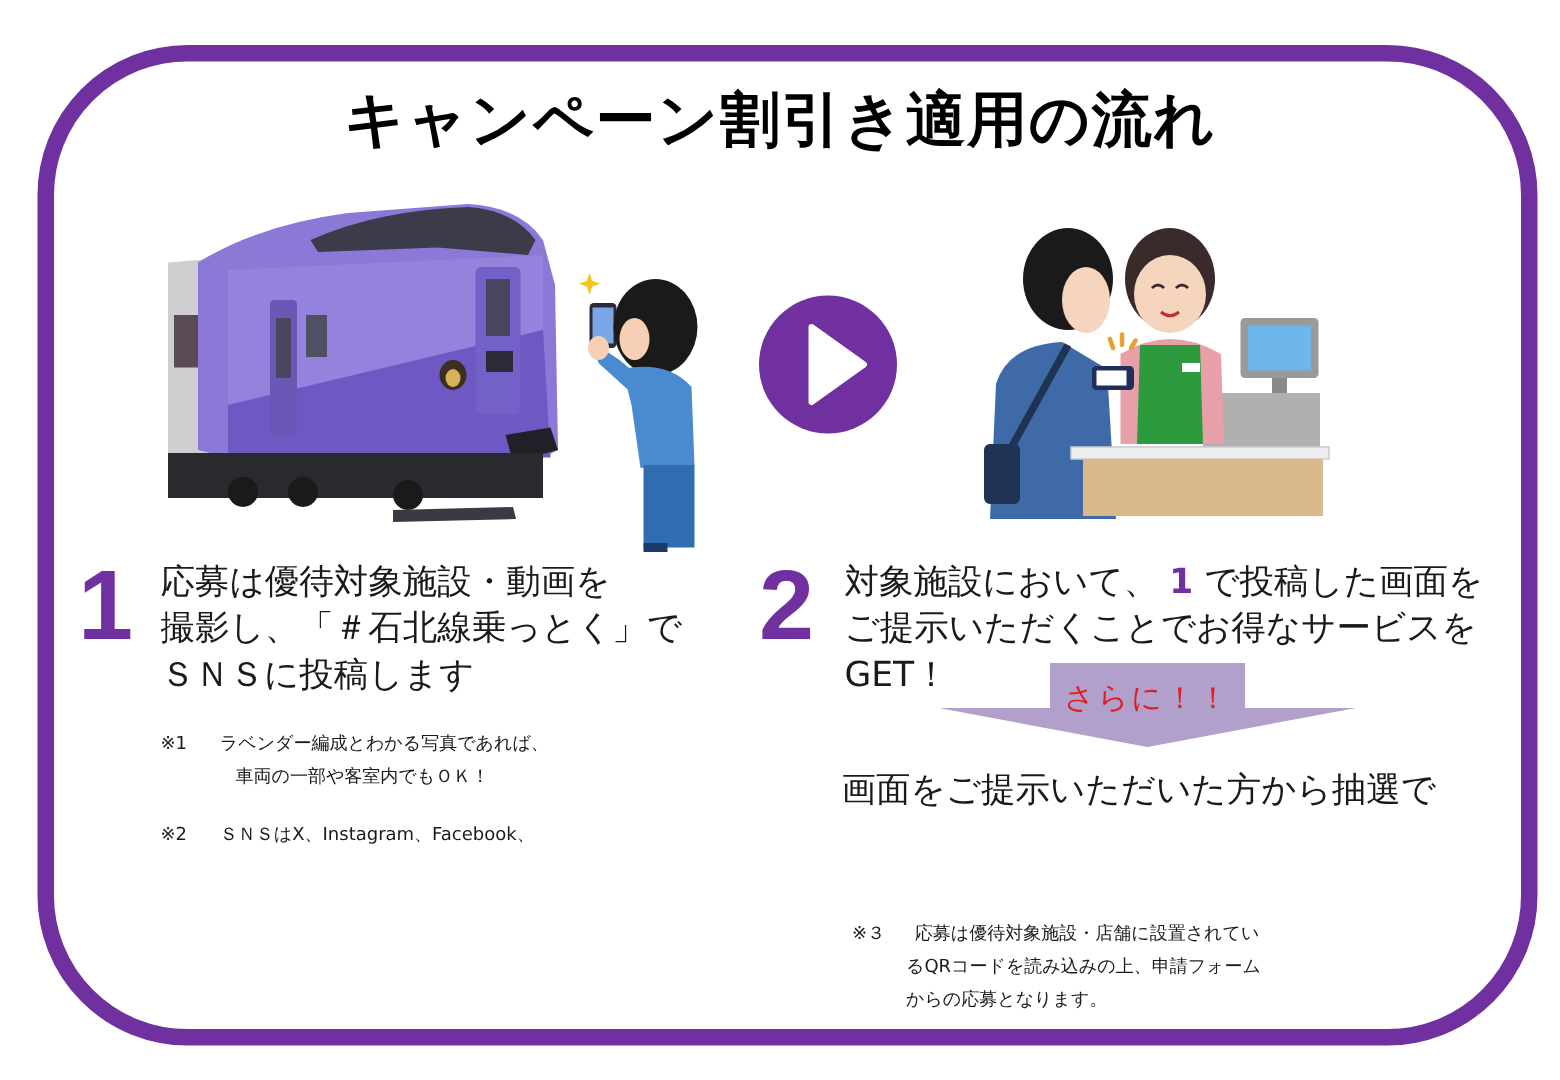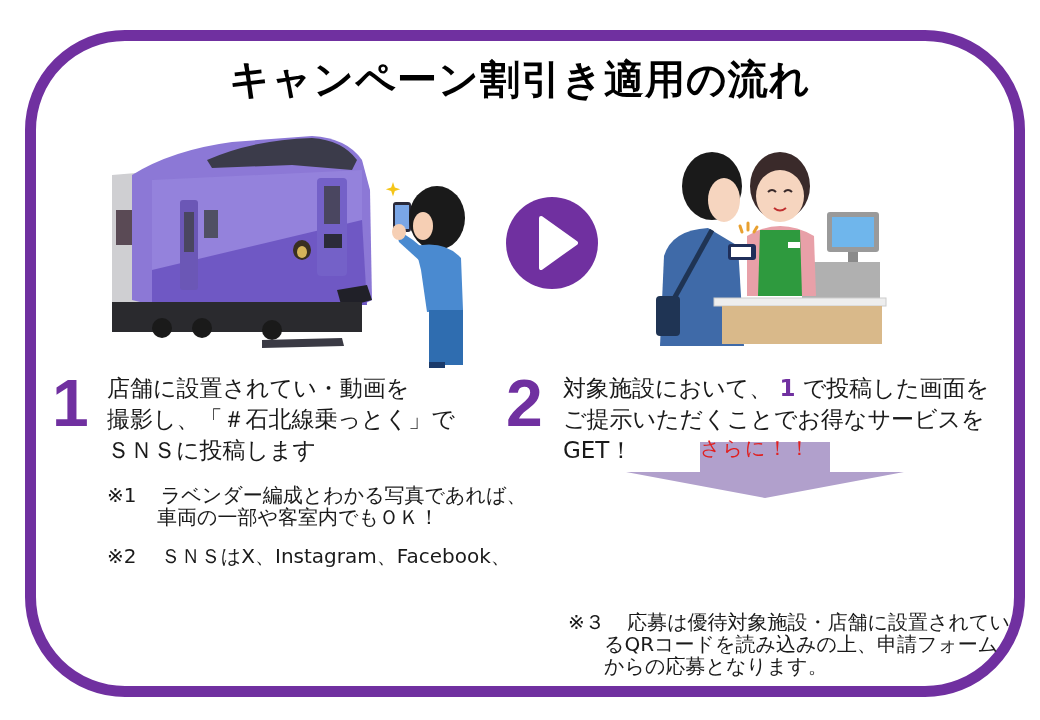--- a/index.html
+++ b/index.html
@@ -19,27 +19,27 @@
   .step-num {
     position: absolute; font-family: "Liberation Sans", sans-serif; font-weight: bold;
     font-size: 66px; line-height: 1; color: #7030A0;
   }
   .step-text {
     position: absolute; font-size: 23px; line-height: 31px; color: #1a1a1a;
     white-space: nowrap;
   }
   .step-text .hl { color: #7030A0; font-weight: bold; }
   .note {
-    position: absolute; font-size: 20px; line-height: 22px; color: #1a1a1a; white-space: nowrap;
+    position: absolute; font-size: 12px; line-height: 22px; color: #1a1a1a; white-space: nowrap;
   }
   .note .indent { display: block; padding-left: 46px; }
 
   .arrow-down { position: absolute; left: 626px; top: 442px; width: 278px; height: 56px; }
   .arrow-label {
-    position: absolute; left: 700px; top: 435px; width: 130px; text-align: left;
+    position: absolute; left: 700px; top: 452px; width: 130px; text-align: center;
     font-size: 20px; color: #E02020; letter-spacing: 2px;
   }
   .bonus {
     position: absolute; left: 561px; top: 512px; font-size: 23px; line-height: 30px; white-space: nowrap;
   }
   .bonus .red { color: #E02020; }
 
   .play { position: absolute; left: 505px; top: 196px; width: 94px; height: 94px; }
   .illus { position: absolute; }
 </style>
@@ -130,21 +130,21 @@
   <rect x="76" y="98" width="28" height="16" rx="3" fill="#1f2f5a"></rect>
   <rect x="79" y="101" width="20" height="10" fill="#ffffff"></rect>
   <path d="M90 86 l-2 -6 M96 84 l0 -7 M102 86 l3 -5" stroke="#e8a030" stroke-width="3" stroke-linecap="round"></path>
 
   <rect x="62" y="152" width="172" height="8" fill="#eeeeee" stroke="#cccccc"></rect>
   <rect x="70" y="160" width="160" height="38" fill="#d9b98a"></rect>
 </svg>
 
 <div class="step-num" style="left:52px; top:370px;">1</div>
 <div class="step-text" style="left:107px; top:373px;">
-  <div>店舗に設置されてい・動画を</div>
+  <div>応募は優待対象施設・動画を</div>
   <div>撮影し、「＃石北線乗っとく」で</div>
   <div>ＳＮＳに投稿します</div>
 </div>
 
 <div class="note" style="left:107px; top:484px;">
   <span>※1</span>
   <span style="margin-left:18px;">ラベンダー編成とわかる写真であれば、</span>
   <span class="indent" style="padding-left:50px;">車両の一部や客室内でもＯＫ！</span>
 </div>
 
@@ -159,20 +159,21 @@
   <div>ご提示いただくことでお得なサービスを</div>
   <div>GET！</div>
 </div>
 
 <svg class="arrow-down" viewBox="0 0 278 56">
   <path d="M74 0 L204 0 L204 30 L278 30 L139 56 L0 30 L74 30 Z" fill="#B1A0CC"></path>
 </svg>
 <div class="arrow-label">さらに！！</div>
 
 <div class="bonus">
+  <div>画面をご提示いただいた方から抽選で</div>
 </div>
 
 <div class="note" style="left:568px; top:611px;">
   <span>※３</span>
   <span style="margin-left:16px;">応募は優待対象施設・店舗に設置されてい</span>
   <span class="indent" style="padding-left:36px;">るQRコードを読み込みの上、申請フォーム</span>
   <span class="indent" style="padding-left:36px;">からの応募となります。</span>
 </div>
 
 </body></html>

